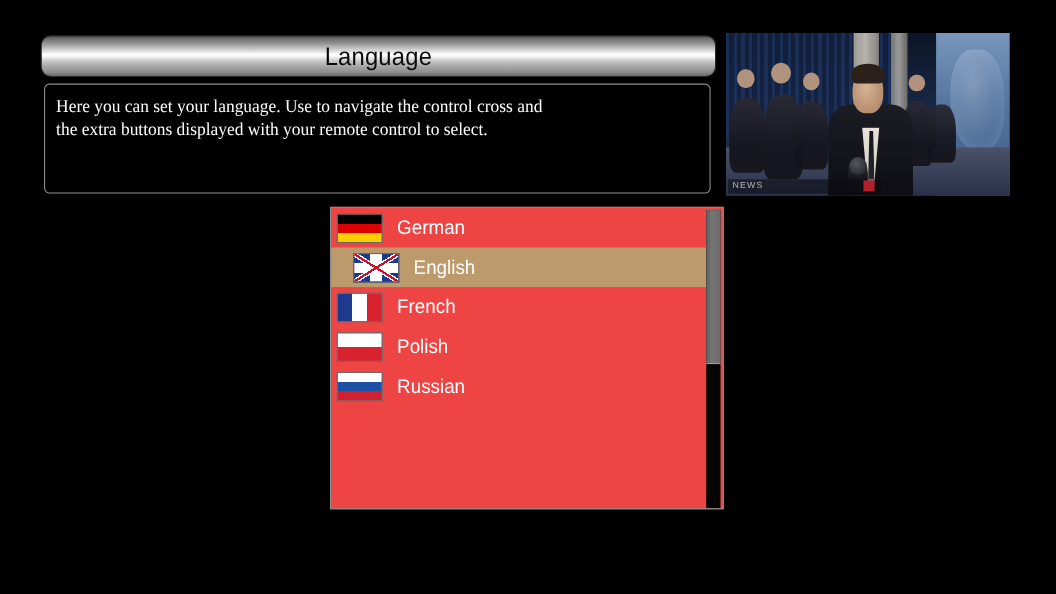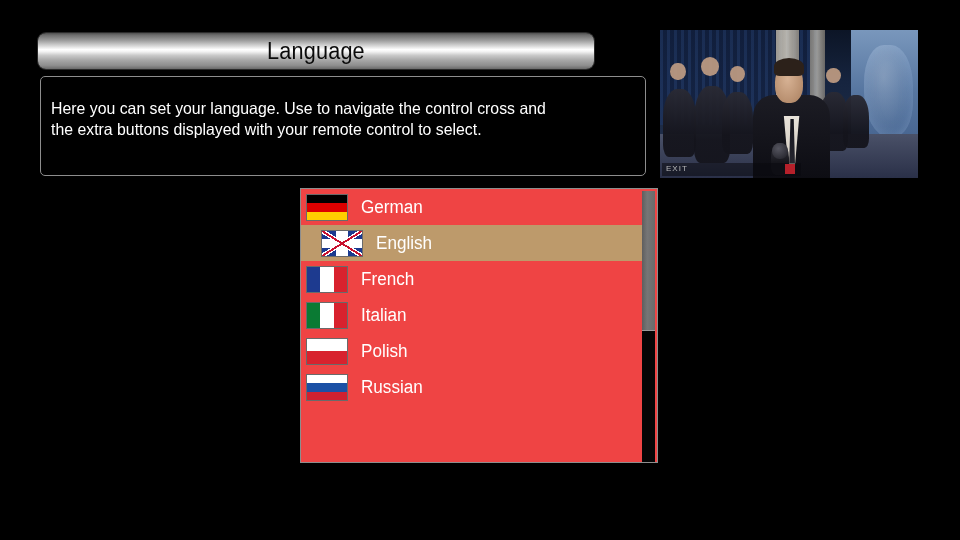--- a/index.html
+++ b/index.html
@@ -14,21 +14,21 @@
   #screen {
     position: relative;
     width: 960px; height: 540px;
     background: #000;
   }
 
   
   #title-bar {
     position: absolute;
     left: 38px; top: 33px;
-    width: 556px; height: 36px;
+    width: 612px; height: 36px;
     border-radius: 8px;
     background: linear-gradient(to bottom,
         #4e4e4e 0%,
         #6e6e6e 6%,
         #9a9a9a 20%,
         #d8d8d8 36%,
         #ffffff 46%,
         #f2f2f2 52%,
         #c9c9c9 62%,
         #a6a6a6 76%,
@@ -49,21 +49,22 @@
 
   
   #desc-box {
     position: absolute;
     left: 40px; top: 76px;
     width: 606px; height: 100px;
     border: 1px solid #8d8d8d;
     border-radius: 5px;
     background: #000;
     box-sizing: border-box;
-    padding: 21px 12px 0 10px;
+    padding: 9px 12px 0 10px;
+    font-family: Liberation Serif, serif;
   }
   #desc-text {
     color: #ffffff;
     font-size: 16.5px;
     line-height: 21px;
     white-space: pre-line;
     transform: scaleX(0.96);
     transform-origin: left top;
   }
 
@@ -347,44 +348,40 @@
 
     <div class="vid-layer" id="vp-person-main-body"></div>
     <div class="vid-layer" id="vp-person-main-shirt"></div>
     <div class="vid-layer" id="vp-person-main-tie"></div>
     <div class="vid-layer" id="vp-person-main-head"></div>
     <div class="vid-layer" id="vp-person-main-hair"></div>
     <div class="vid-layer" id="vp-mic"></div>
     <div class="vid-layer" id="vp-mic-head"></div>
 
     <div class="vid-layer" id="vp-news-bug">
-      <span id="vp-bug-text">EXIT</span>
+      <span id="vp-bug-text">NEWS</span>
       <span id="vp-bug-red"></span>
     </div>
   </div>
 
   <div id="list-panel">
     <div id="list-items">
         <div class="lang-row">
           <div class="flag flag-de"></div>
           <div class="lang-label">German</div>
         </div>
         <div class="lang-row selected">
           <div class="flag flag-gb"></div>
           <div class="lang-label">English</div>
         </div>
         <div class="lang-row">
           <div class="flag flag-fr"></div>
           <div class="lang-label">French</div>
         </div>
         <div class="lang-row">
-          <div class="flag flag-it"></div>
-          <div class="lang-label">Italian</div>
-        </div>
-        <div class="lang-row">
           <div class="flag flag-pl"></div>
           <div class="lang-label">Polish</div>
         </div>
         <div class="lang-row">
           <div class="flag flag-ru"></div>
           <div class="lang-label">Russian</div>
         </div>
       </div>
     <div id="scroll-track">
       <div id="scroll-thumb"></div>

